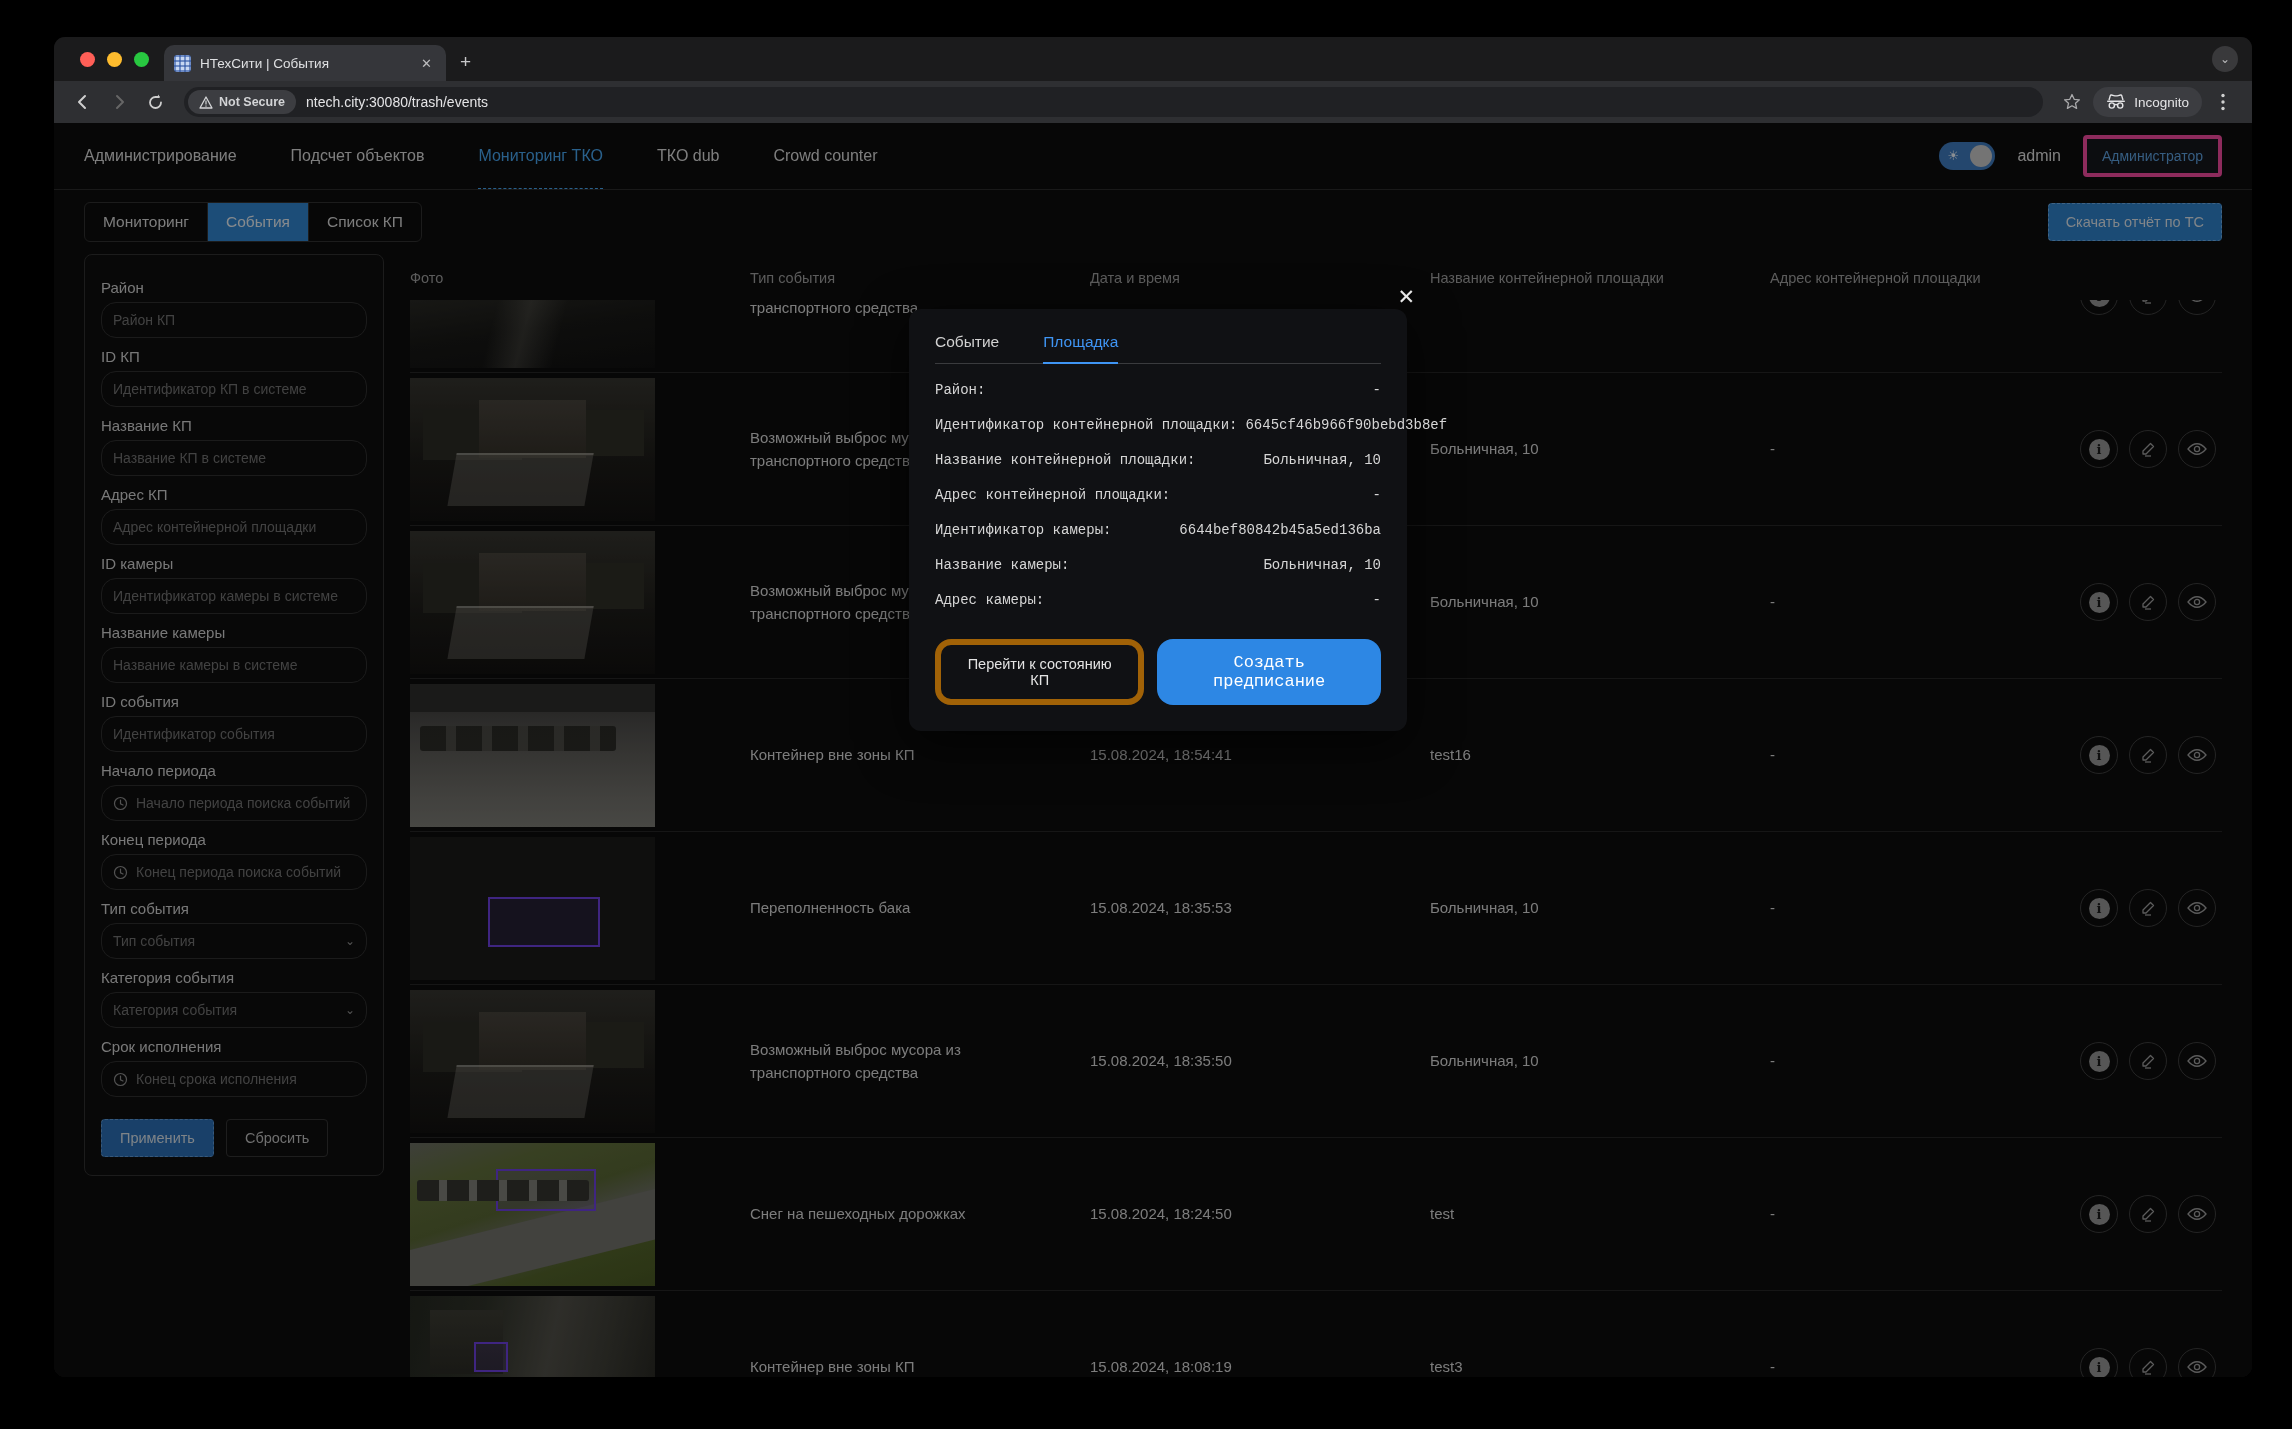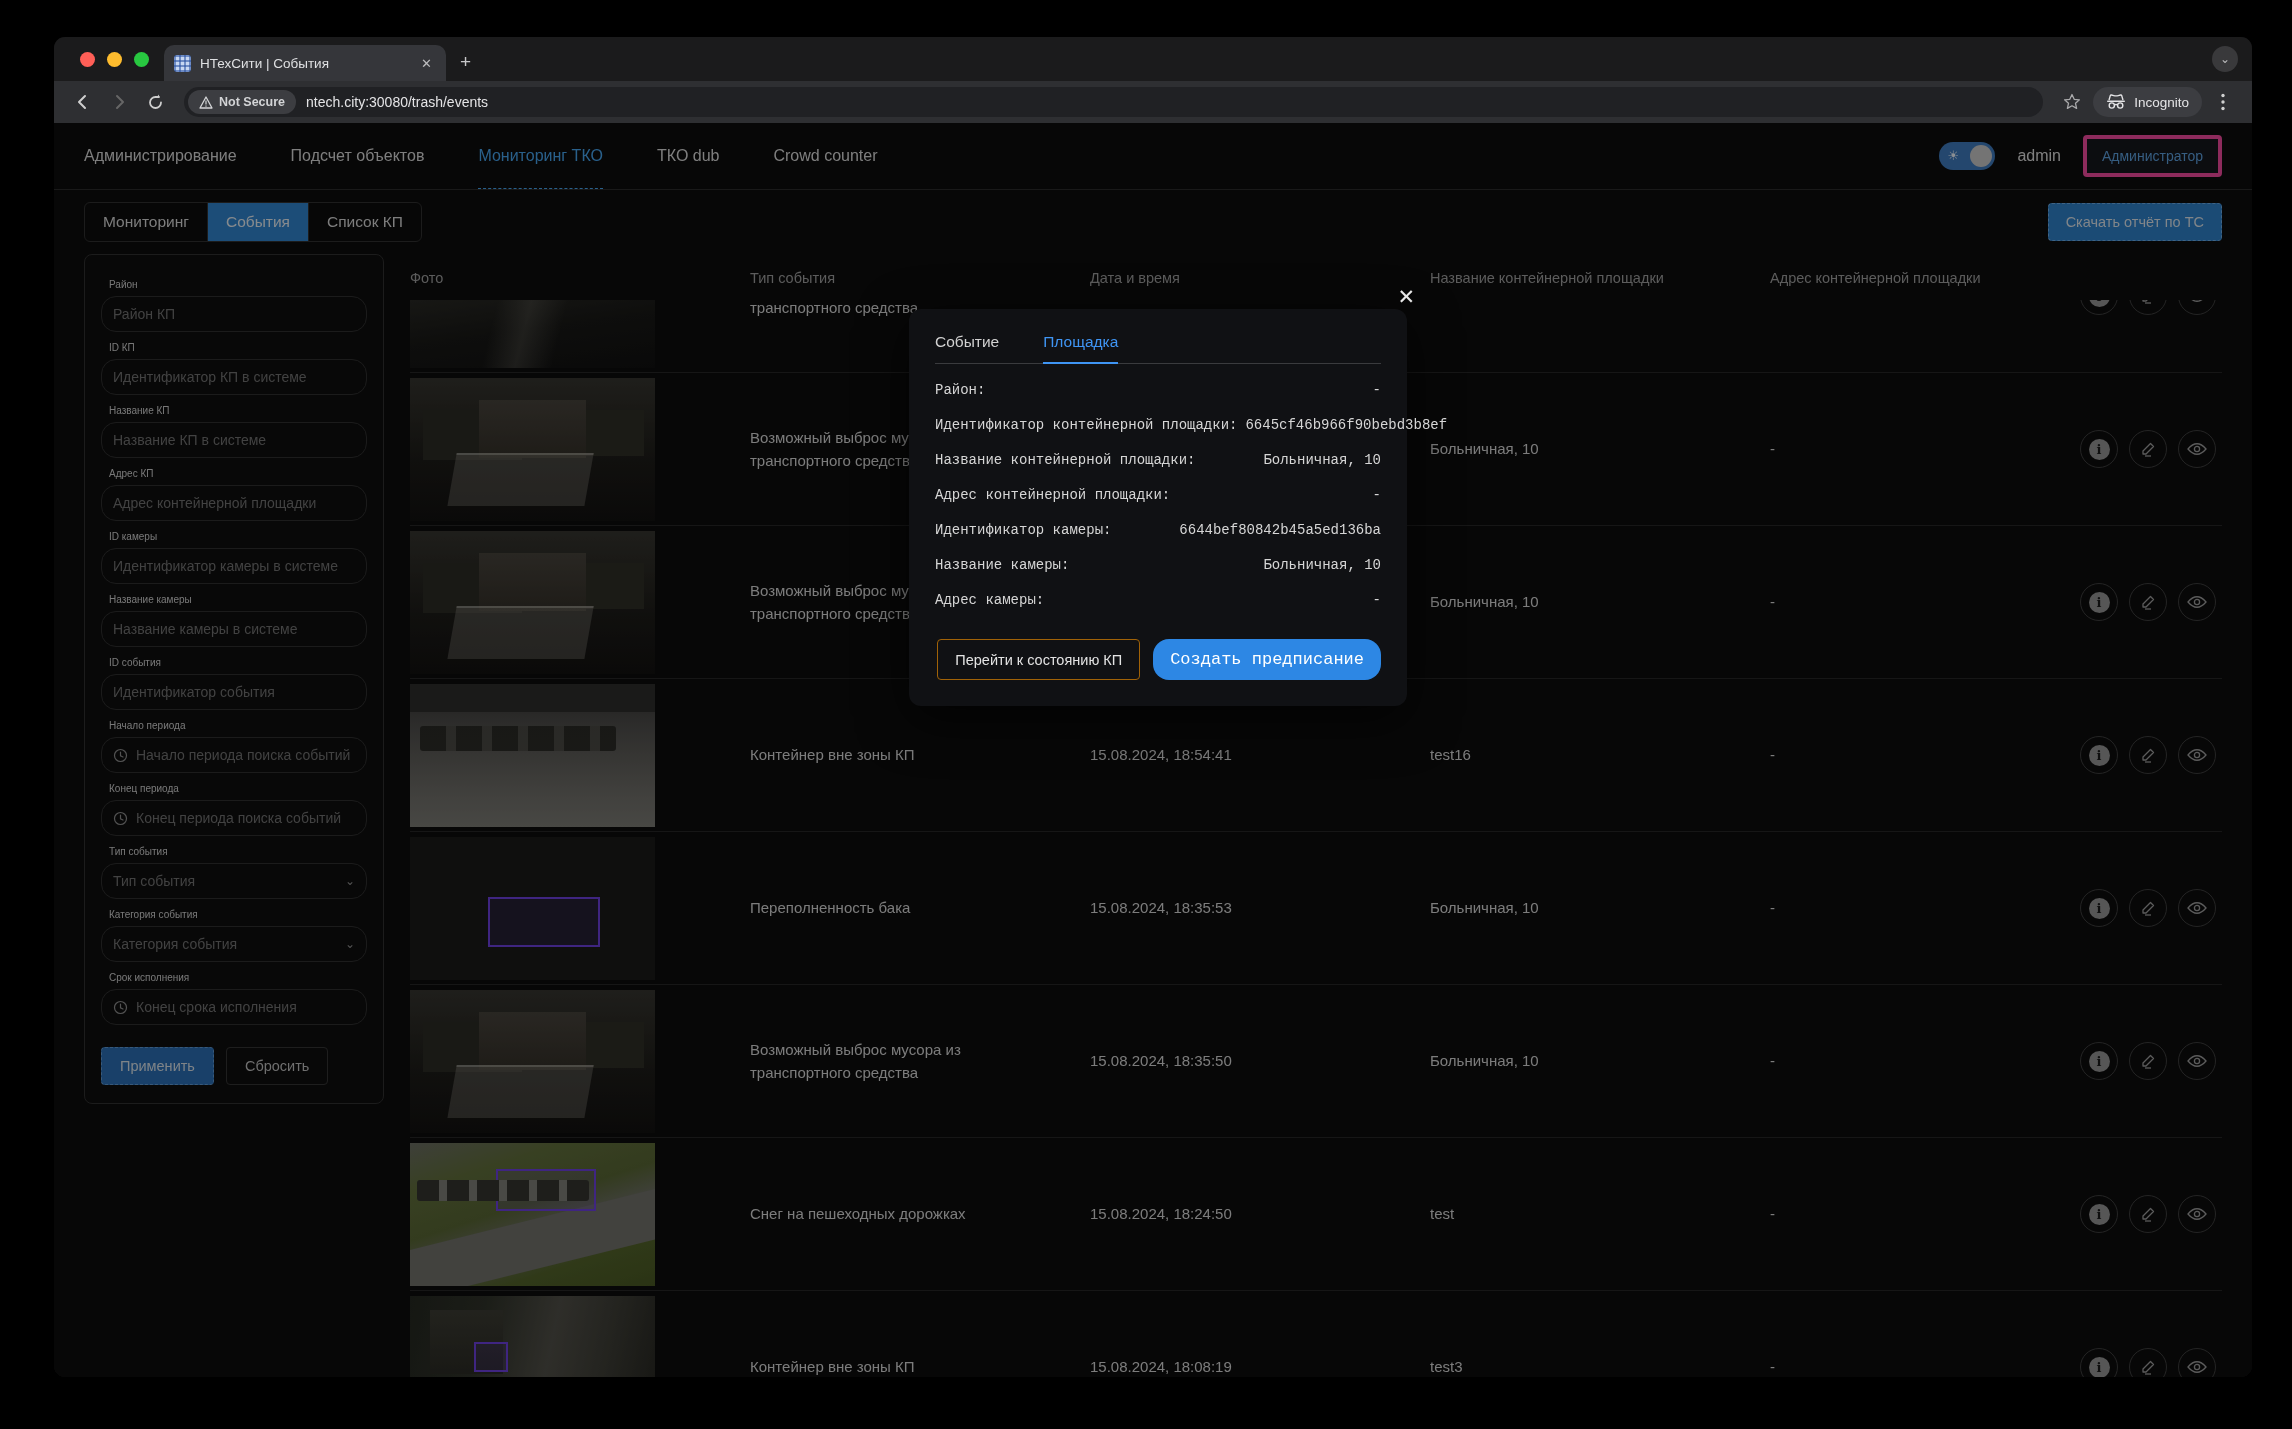--- a/index.html
+++ b/index.html
@@ -59,21 +59,21 @@
   .seg-item { padding:10px 18px; font-size:15.5px; color:#d0d0d0; border-right:1px solid #2f2f2f; }
   .seg-item:last-child { border-right:none; }
   .seg-item.active { background:#2f80c8; color:#dfe6ec; }
   .report-btn { background:#2d7dc4; border:1px dashed #6aa6dd; color:#d7dee4; font-size:14.5px;
     padding:10px 17px; border-radius:4px; }
 
   .content { display:flex; padding:0 30px; gap:26px; align-items:flex-start; }
 
   
   .sidebar { width:300px; border:1px solid #2f2f2f; border-radius:8px; background:#0e0e0e; padding:14px 16px 18px; }
-  .f-label { font-size:10px; color:#c9c9c9; margin:10px 8px 6px; }
+  .f-label { font-size:15px; color:#c9c9c9; margin:10px 0 6px; }
   .f-input { height:36px; border:1px solid #2e2e2e; border-radius:15px; background:transparent; width:100%;
     display:flex; align-items:center; padding:0 11px; gap:8px; }
   .f-input input { background:transparent; border:none; outline:none; color:#cfcfcf; font-size:14px; width:100%;
     font-family:inherit; }
   .f-input input::placeholder { color:#6f6f6f; }
   .f-input .chev { margin-left:auto; color:#8a8a8a; font-size:12px; }
   .f-input svg { flex:none; }
   .f-buttons { display:flex; gap:12px; margin-top:22px; }
   .apply-btn { background:#2a6cb0; border:1px dashed #5e95cc; color:#d3dbe2; font-size:14.5px;
     padding:10px 18px; border-radius:4px; }
@@ -132,21 +132,21 @@
   .modal-close { position:absolute; top:-24px; right:-8px; color:#e8e8e8; font-size:21px; z-index:61; }
   .m-tabs { display:flex; gap:44px; position:relative; padding-bottom:12px; border-bottom:1px solid #3a3b3e; }
   .m-tab { font-size:15.5px; color:#d2d2d2; position:relative; }
   .m-tab.active { color:#3f95f4; }
   .m-tab.active::after { content:""; position:absolute; left:0; right:0; bottom:-13px; height:2px; background:#3f95f4; }
   .m-rows { margin-top:8px; }
   .m-row { display:flex; justify-content:space-between; align-items:flex-end; padding:9.5px 0; gap:8px;font-family:Liberation Mono, monospace; }
   .m-label { font-size:14px; color:#d6d6d6; white-space:nowrap; }
   .m-value { font-size:14px; color:#d6d6d6; text-align:right; }
   .m-footer { display:flex; justify-content:flex-end; gap:13px; margin-top:22px; }
-  .m-btn-ghost { background:transparent; border:1px solid #a16207; border-radius:4px; color:#e3e3e3;
+  .m-btn-ghost { background:transparent; border:6px solid #a16207; border-radius:16px; color:#e3e3e3;
     font-size:14.5px; padding:11px 17px; font-family:inherit; }
   .m-btn-primary { background:#2d87e4; border:none; border-radius:16px; color:#fff;
     font-size:17px; padding:11px 17px; font-family:Liberation Mono, monospace; }
 </style>
 </head>
 <body>
 
 <div class="window">
 
   <div class="tabstrip">

